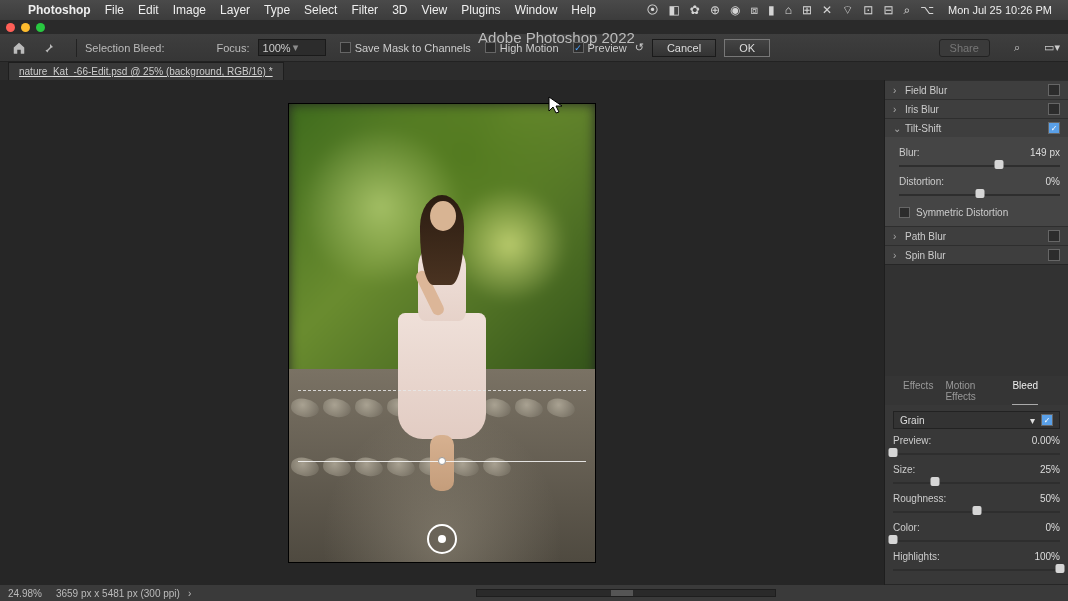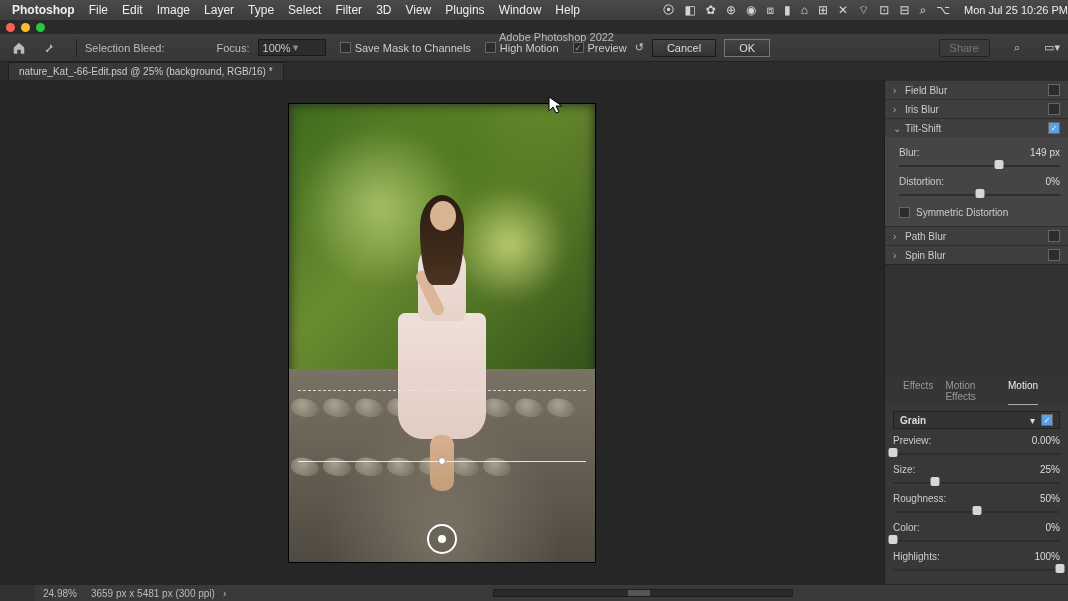--- a/index.html
+++ b/index.html
@@ -1,49 +1,49 @@
 <!DOCTYPE html>
 <html><head>
 <meta charset="utf-8">
 <style>
 * { margin: 0; padding: 0; box-sizing: border-box; font-family: -apple-system, "Helvetica Neue", Arial, sans-serif; }
 body { width: 1068px; height: 601px; background: #323232; overflow: hidden; color: #ddd; font-size: 11px; }
 
 
-.menubar { height: 20px; background: linear-gradient(#4a4a4a,#3c3c3c); display: flex; align-items: center; padding: 0 0; color: #eee; font-size: 12px; }
+.menubar { height: 20px; background: linear-gradient(#4a4a4a,#3c3c3c); display: flex; align-items: center; padding: 0 16px; color: #eee; font-size: 12px; }
 .menubar .apple { margin-right: 12px; }
 .menubar .appname { font-weight: 600; margin-right: 14px; }
 .menubar .menuitem { margin-right: 14px; cursor: default; }
 .menubar .spacer { flex: 1; }
 .menubar .sysicon { margin-left: 10px; opacity: .85; }
 .menubar .clock { margin-left: 14px; font-size: 11px; }
 
 
 .winrow { height: 14px; background: #2a2a2a; display:flex; align-items:center; padding:0 6px; }
 .tl { width:9px; height:9px; border-radius:50%; margin-right:6px;}
 .tl.r{background:#ff5f57}.tl.y{background:#febc2e}.tl.g{background:#28c840}
-.wintitle { flex:1; text-align:center; color:#bbb; font-size:11px;margin-top:20px; }
+.wintitle { flex:1; text-align:center; color:#bbb; font-size:15px;margin-top:20px; }
 
 
 .optbar { height: 28px; background: linear-gradient(#3e3e3e,#363636); border-bottom:1px solid #222; display:flex; align-items:center; padding: 0 8px; color:#ccc; font-size:11px; }
 .optbar .homebtn, .optbar .toolbtn { width:22px; height:20px; display:flex; align-items:center; justify-content:center; margin-right:8px; }
 .optbar .sep { width:1px; height:18px; background:#222; margin: 0 8px;}
 .optbar label { margin-right:4px; color:#bbb;}
 .optbar .focusbox { display:flex; align-items:center; background:#2c2c2c; border:1px solid #1a1a1a; padding:1px 4px; margin-left:4px;}
 .optbar .focusbox span { min-width:28px; text-align:left;}
 .optbar .chev { margin-left:2px; opacity:.6;}
 .optbar .chk { width:11px; height:11px; border:1px solid #666; margin:0 4px 0 14px; display:inline-flex; align-items:center; justify-content:center; background:#2c2c2c;}
 .optbar .chk.on::after{content:"✓"; color:#4aa3ff; font-size:9px;}
 .optbar .btn { background: linear-gradient(#444,#333); border:1px solid #1a1a1a; color:#ddd; padding: 2px 14px; margin-left:8px; font-size:11px;}
 .optbar .btn.ok { border:1px solid #777;}
 .optbar .right { margin-left:auto; display:flex; align-items:center; gap:24px;}
 .optbar .share { background:#3a3a3a; color:#777; padding:2px 10px; border:1px solid #222; border-radius:3px;}
 
 
-.doctabs { height: 18px; background:#2c2c2c; display:flex; align-items:flex-end; padding-left:8px;}
+.doctabs { height: 18px; background:#2c2c2c; display:flex; align-items:flex-end; padding-left:8px;text-decoration:underline;}
 .doctab { color:#ccc; font-size:10px; padding:3px 10px; background:#383838; border:1px solid #1e1e1e; border-bottom:none;}
 
 
 .workspace { display:flex; height: calc(601px - 20px - 14px - 28px - 18px - 16px); }
 .canvas-area { flex:1; background:#262626; display:flex; align-items:center; justify-content:center; position:relative; }
 .panel-area { width:184px; background:#383838; border-left:1px solid #1e1e1e; display:flex; flex-direction:column;}
 
 
 .doc { width:306px; height:458px; position:relative; overflow:hidden; box-shadow:0 0 0 1px #000;}
 .bg-green { position:absolute; inset:0; height:64%; background:
@@ -91,27 +91,27 @@
 .slider .track{ position:absolute; top:5px; left:0; right:0; height:2px; background:#2e2e2e;}
 .slider .thumb{ position:absolute; top:0; width:9px; height:9px; background:#d6d6d6; border-radius:2px; transform:translateX(-50%);}
 .subchk { display:flex; align-items:center; margin-top:8px; font-size:10px; color:#ccc;}
 .subchk .ck{ width:11px;height:11px;border:1px solid #666;margin-right:6px;background:#2c2c2c;}
 .panel-gap { flex:1; background:#323232; min-height:40px;}
 .tabsrow { display:flex; background:#353535; font-size:10px; padding:4px 18px 0;}
 .tabsrow span { margin-right:12px; color:#999; padding-bottom:3px;}
 .tabsrow span.on { color:#eee; border-bottom:1px solid #aaa;}
 .noise-body { padding:6px 8px 10px;}
 .grain-select { display:flex; align-items:center; background:#333; border:1px solid #222; padding:2px 6px; font-size:10px;}
-.grain-select .gs{flex:1;font-weight:bold;}
+.grain-select .gs{flex:1;}
 .grain-select .gcv{ margin-left:6px;}
 .grain-select .gck{ width:12px;height:12px;border:1px solid #666;background:#5aa0e8;margin-left:6px;display:flex;align-items:center;justify-content:center;}
 .grain-select .gck::after{content:"✓";color:#fff;font-size:8px;}
 
 
-.statusbar { height:16px; background:#3a3a3a; display:flex; align-items:center; padding:0 8px; font-size:10px; color:#bbb;margin-left:35px;}
+.statusbar { height:16px; background:#3a3a3a; display:flex; align-items:center; padding:0 8px; font-size:10px; color:#bbb;}
 .statusbar .z{ margin-right:14px;}
 .statusbar .dim{ margin-right:8px;}
 .statusbar .scrub { flex:1; display:flex; justify-content:center;}
 .statusbar .hscroll { width:300px; height:8px; background:#2a2a2a; border:1px solid #1e1e1e; position:relative;}
 .statusbar .hscroll .th{ position:absolute; left:45%; width:22px; top:0; bottom:0; background:#555;}
 
 .cursor-ptr { position:absolute; pointer-events:none; }
 </style>
 </head>
 <body>
@@ -288,21 +288,21 @@
         <span class="ck"></span>
       </div>
     </div>
 
     <div class="panel-gap"></div>
 
     <div class="panel">
       <div class="tabsrow">
         <span>Effects</span>
         <span>Motion Effects</span>
-        <span class="on">Motion</span>
+        <span class="on">Bleed</span>
       </div>
       <div class="noise-body">
         <div class="grain-select">
           <span class="gs">Grain</span>
           <span class="gcv">▾</span>
           <span class="gck"></span>
         </div>
         <div class="row">
             <span class="rlbl">Preview:</span>
             <span class="rval">0.00%</span>

